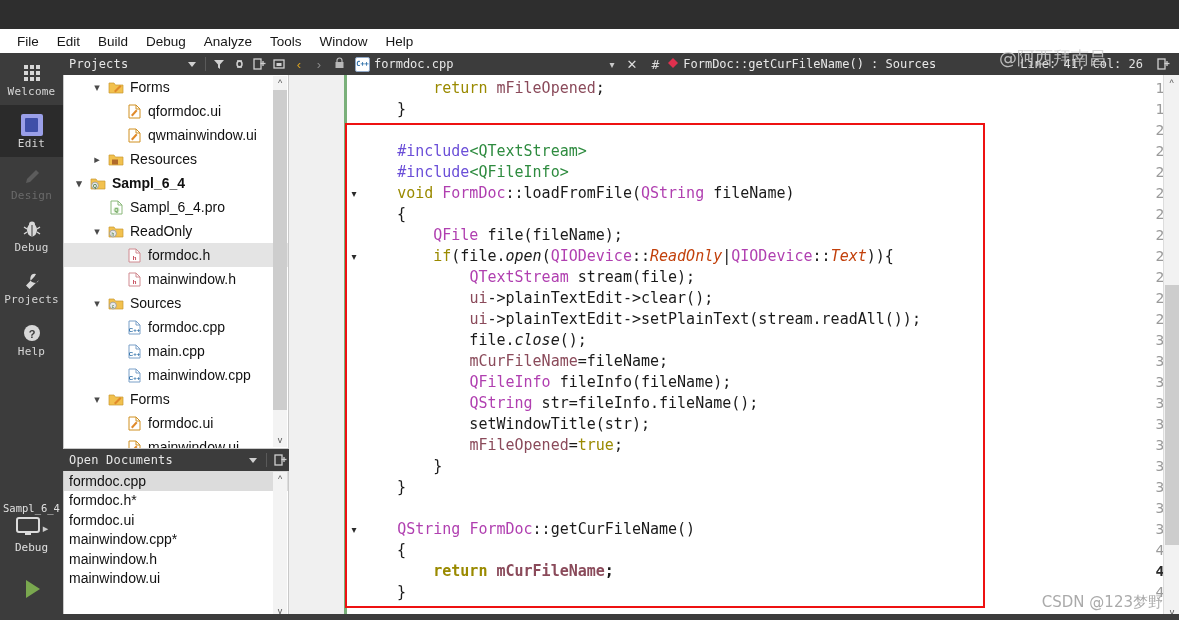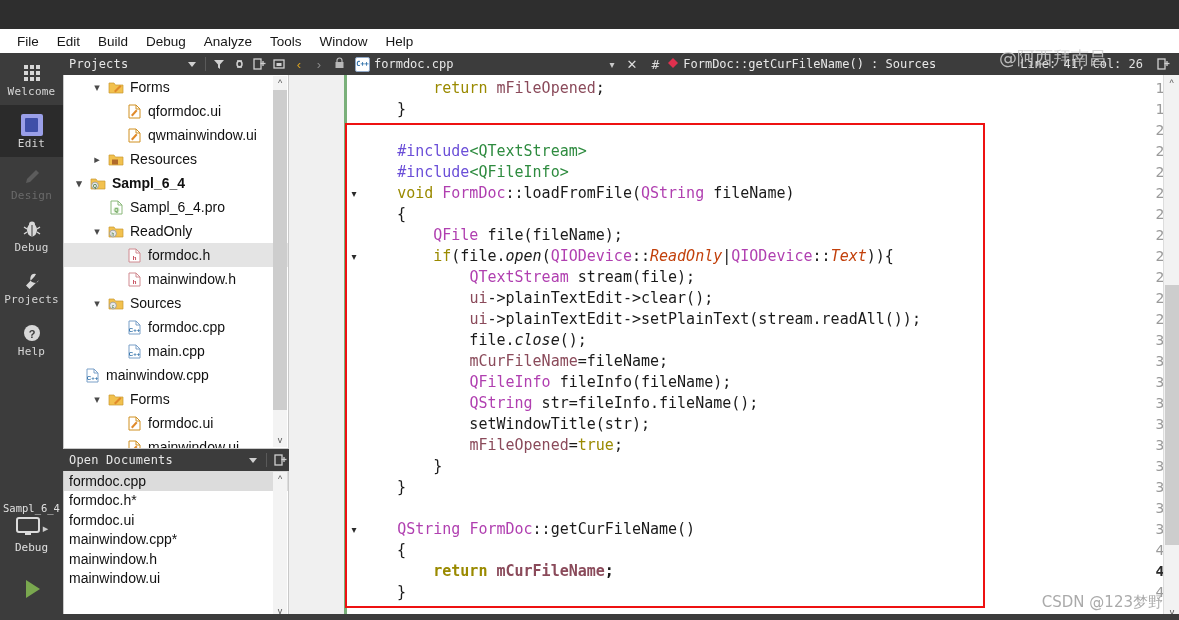--- a/index.html
+++ b/index.html
@@ -522,21 +522,21 @@
             <span class="tw"></span>
             <span class="tico">
               <svg width="15" height="15">
                 <path d="M2 1 h7 l4 4 v9 h-11 Z" fill="#ffffff" stroke="#7aa0c8" stroke-width="1"></path>
                 <path d="M9 1 v4 h4" fill="none" stroke="#7aa0c8" stroke-width="1"></path>
                 <text x="7.5" y="12" font-size="6" font-weight="bold" fill="#2c6ea8" text-anchor="middle" font-family="Liberation Sans">C++</text>
               </svg>
             </span>
             <span style="padding-left: 4px;">main.cpp</span>
           </div>
-          <div class="trow" style="">
+          <div class="trow" style="padding-left: 42px;">
             <span class="tw"></span>
             <span class="tico">
               <svg width="15" height="15">
                 <path d="M2 1 h7 l4 4 v9 h-11 Z" fill="#ffffff" stroke="#7aa0c8" stroke-width="1"></path>
                 <path d="M9 1 v4 h4" fill="none" stroke="#7aa0c8" stroke-width="1"></path>
                 <text x="7.5" y="12" font-size="6" font-weight="bold" fill="#2c6ea8" text-anchor="middle" font-family="Liberation Sans">C++</text>
               </svg>
             </span>
             <span style="padding-left: 4px;">mainwindow.cpp</span>
           </div>

